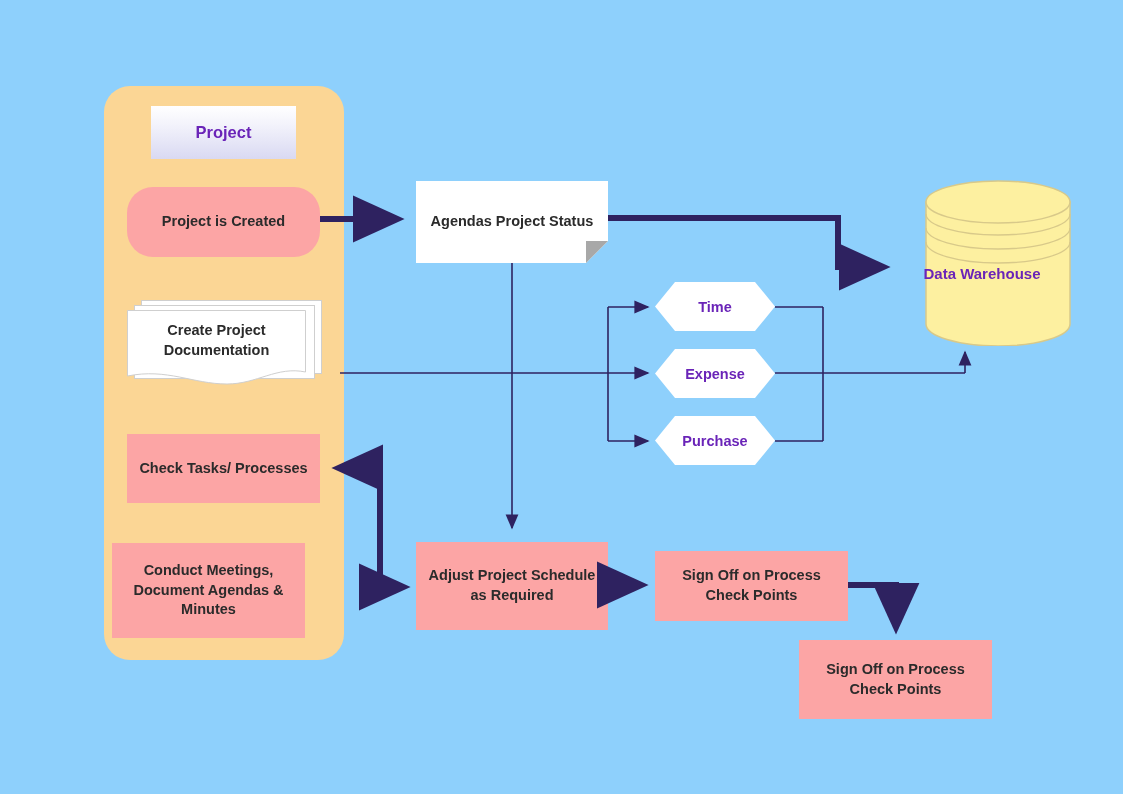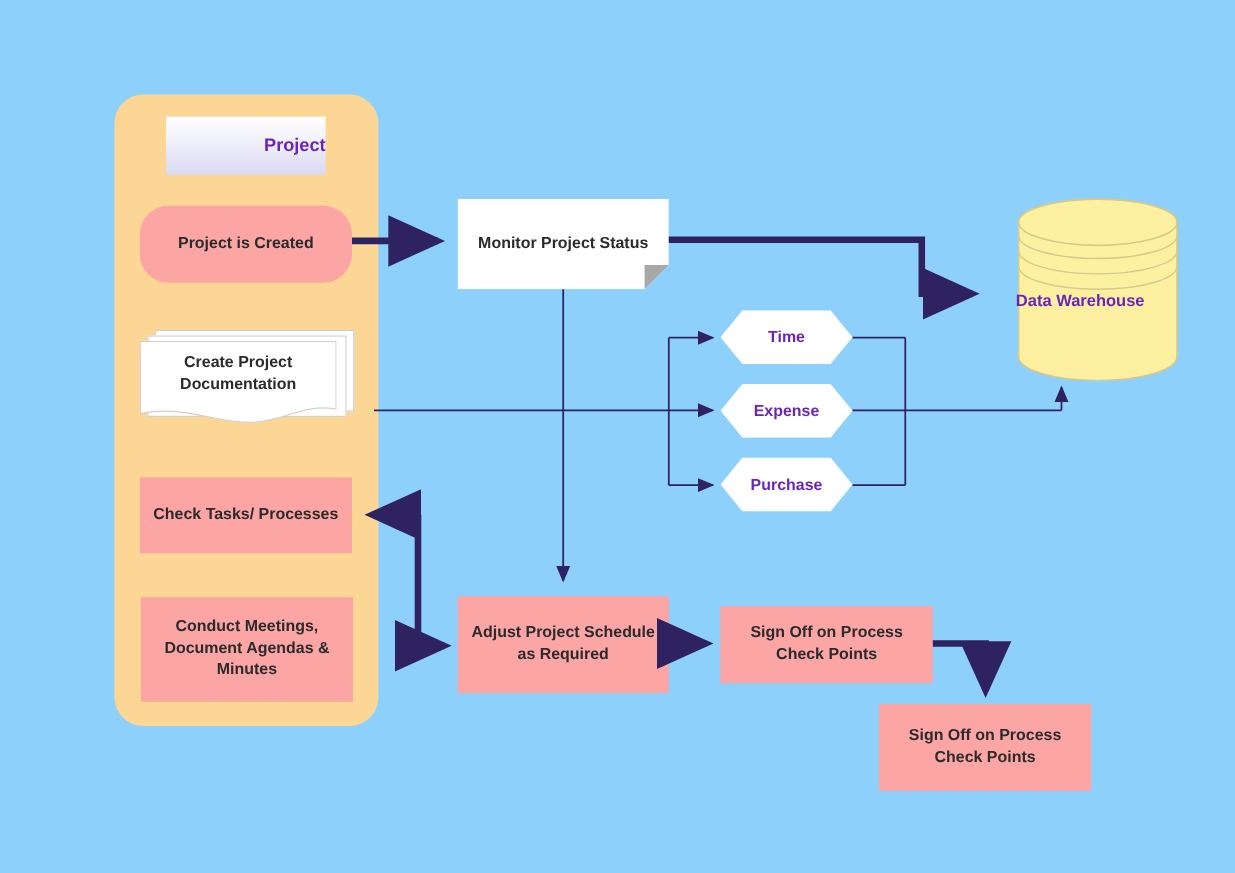--- a/index.html
+++ b/index.html
@@ -35,21 +35,21 @@
     z-index:5;
     box-sizing:border-box;
   }
   .node span{display:block;padding:0 8px;}
 
   
   .hdr{
     position:absolute;
     left:151px;top:106px;width:145px;height:53px;
     background:linear-gradient(to bottom,#ffffff 0%,#f2f2fb 38%,#d9d9f2 100%);
-    display:flex;align-items:center;justify-content:flex-end;
+    display:flex;align-items:center;justify-content:center;
     color:#6a24b8;font-weight:bold;font-size:16.5px;
     z-index:5;
   }
 
   
   .rounded{border-radius:26px;}
 
   
   .docwrap{position:absolute;left:127px;top:300px;width:193px;height:88px;z-index:5;}
   .docwrap .sheet{
@@ -121,31 +121,31 @@
     </div>
     <div class="doclabel">
       <span>Create Project Documentation</span>
     </div>
   </div>
 
   <div class="node" style="left:127px;top:434px;width:193px;height:69px;">
     <span>Check Tasks/ Processes</span>
   </div>
 
-  <div class="node" style="left:128px;top:543px;width:193px;height:95px;">
+  <div class="node" style="left:112px;top:543px;width:193px;height:95px;">
     <span>Conduct Meetings, Document Agendas &amp; Minutes</span>
   </div>
 
   <div class="folded" style="left:416px;top:181px;width:192px;height:82px;">
     <svg width="192" height="82" viewBox="0 0 192 82">
       <path d="M0,0 L192,0 L192,60 L170,82 L0,82 Z" fill="#ffffff"></path>
       <path d="M192,60 L170,82 L170,60 Z" fill="#a8a8a8"></path>
     </svg>
     <div class="flabel">
-      <span>Monitor Project Status</span>
+      <span>Agendas Project Status</span>
     </div>
   </div>
 
   <div class="hexwrap" style="left:655px;top:349px;width:120px;height:49px;">
     <svg width="120" height="49" viewBox="0 0 120 49">
       <polygon points="20,0 100,0 120,24.5 100,49 20,49 0,24.5" fill="#ffffff"></polygon>
     </svg>
     <div class="lbl">
       <span>Expense</span>
     </div>

